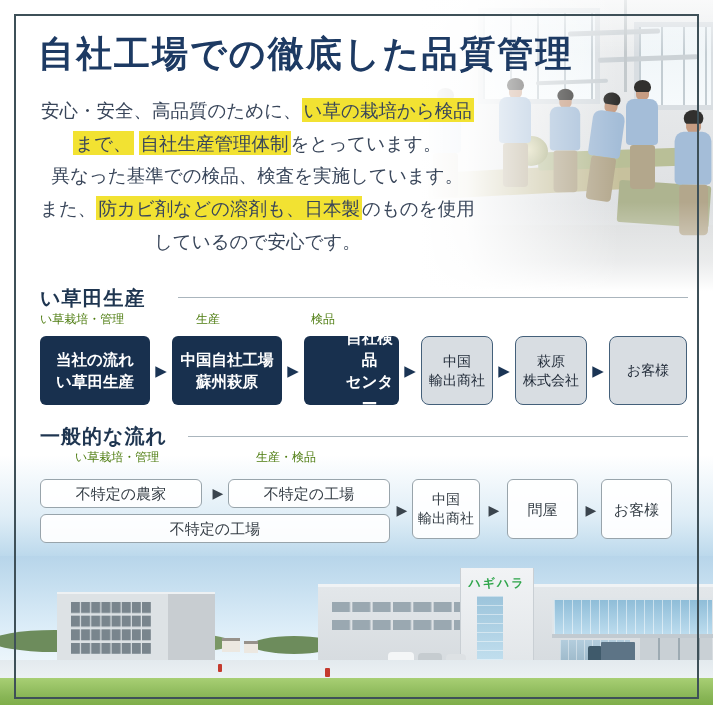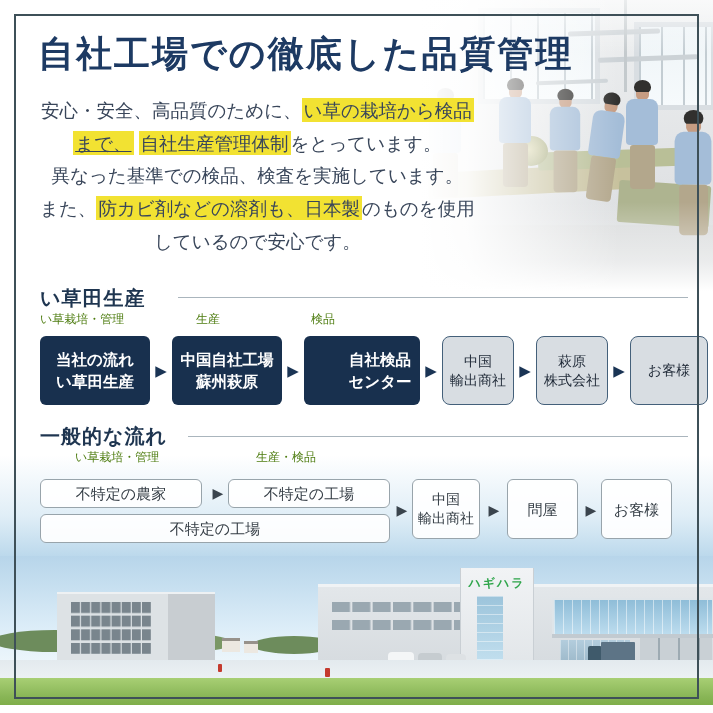--- a/index.html
+++ b/index.html
@@ -84,33 +84,33 @@
   .pf-hydrant{position:absolute;background:#c43a2e;border-radius:1px;}
   .pf-hydrant.y1{left:218px;top:108px;width:4px;height:8px;}
   .pf-hydrant.y2{left:325px;top:112px;width:5px;height:9px;}
 
   
   .title{position:absolute;left:38px;top:30px;z-index:10;margin:0;font-size:36px;font-weight:bold;
      color:#1d3a63;letter-spacing:2px;white-space:nowrap;}
   .intro{position:absolute;left:40px;top:95px;z-index:10;font-size:18.5px;line-height:32.7px;color:#39465a;}
   .intro .line{white-space:nowrap;text-align:center;}
   .intro .hl{background:#f2e232;padding:2px 2px 1px;}
-  .intro .hl.gap{margin-right:5px;text-decoration:underline;}
+  .intro .hl.gap{margin-right:5px;}
 
   .sec-head{position:absolute;z-index:10;font-size:20px;font-weight:bold;color:#1e3550;letter-spacing:1px;white-space:nowrap;}
   .sec-rule{position:absolute;z-index:10;height:1px;background:#aab5bd;}
   .stage-label{position:absolute;z-index:10;font-size:12px;color:#4d7c0f;white-space:nowrap;}
 
   
   .flow1{position:absolute;left:40px;top:336px;z-index:10;display:flex;align-items:center;}
   .fbox{box-sizing:border-box;height:69px;display:flex;flex-direction:column;align-items:center;justify-content:center;text-align:center;}
   .fbox.navy{background:#18304e;border-radius:6px;color:#fff;font-weight:bold;font-size:15.5px;line-height:22px;}
   .fbox.gray{background:#d8dde2;border:1.5px solid #44607a;border-radius:8px;color:#1f2937;font-size:14px;line-height:19px;}
   .fbox.n1,.fbox.n2{width:110px;}
-  .fbox.n3{width:116px;padding-left:36px;}
+  .fbox.n3{width:95px;padding-left:36px;}
   .fbox.g1,.fbox.g2{width:72px;}
   .fbox.g3{width:78px;}
   .arr1{width:22px;text-align:center;font-size:15px;color:#1a3454;}
 
   
   .gbox{position:absolute;z-index:10;box-sizing:border-box;background:rgba(255,255,255,.92);
      border:1px solid #98a4ab;border-radius:6px;color:#333c44;font-size:15px;
      display:flex;flex-direction:column;align-items:center;justify-content:center;text-align:center;line-height:19px;}
   .arr2{position:absolute;z-index:10;width:20px;text-align:center;font-size:14px;color:#3a444d;}
 

